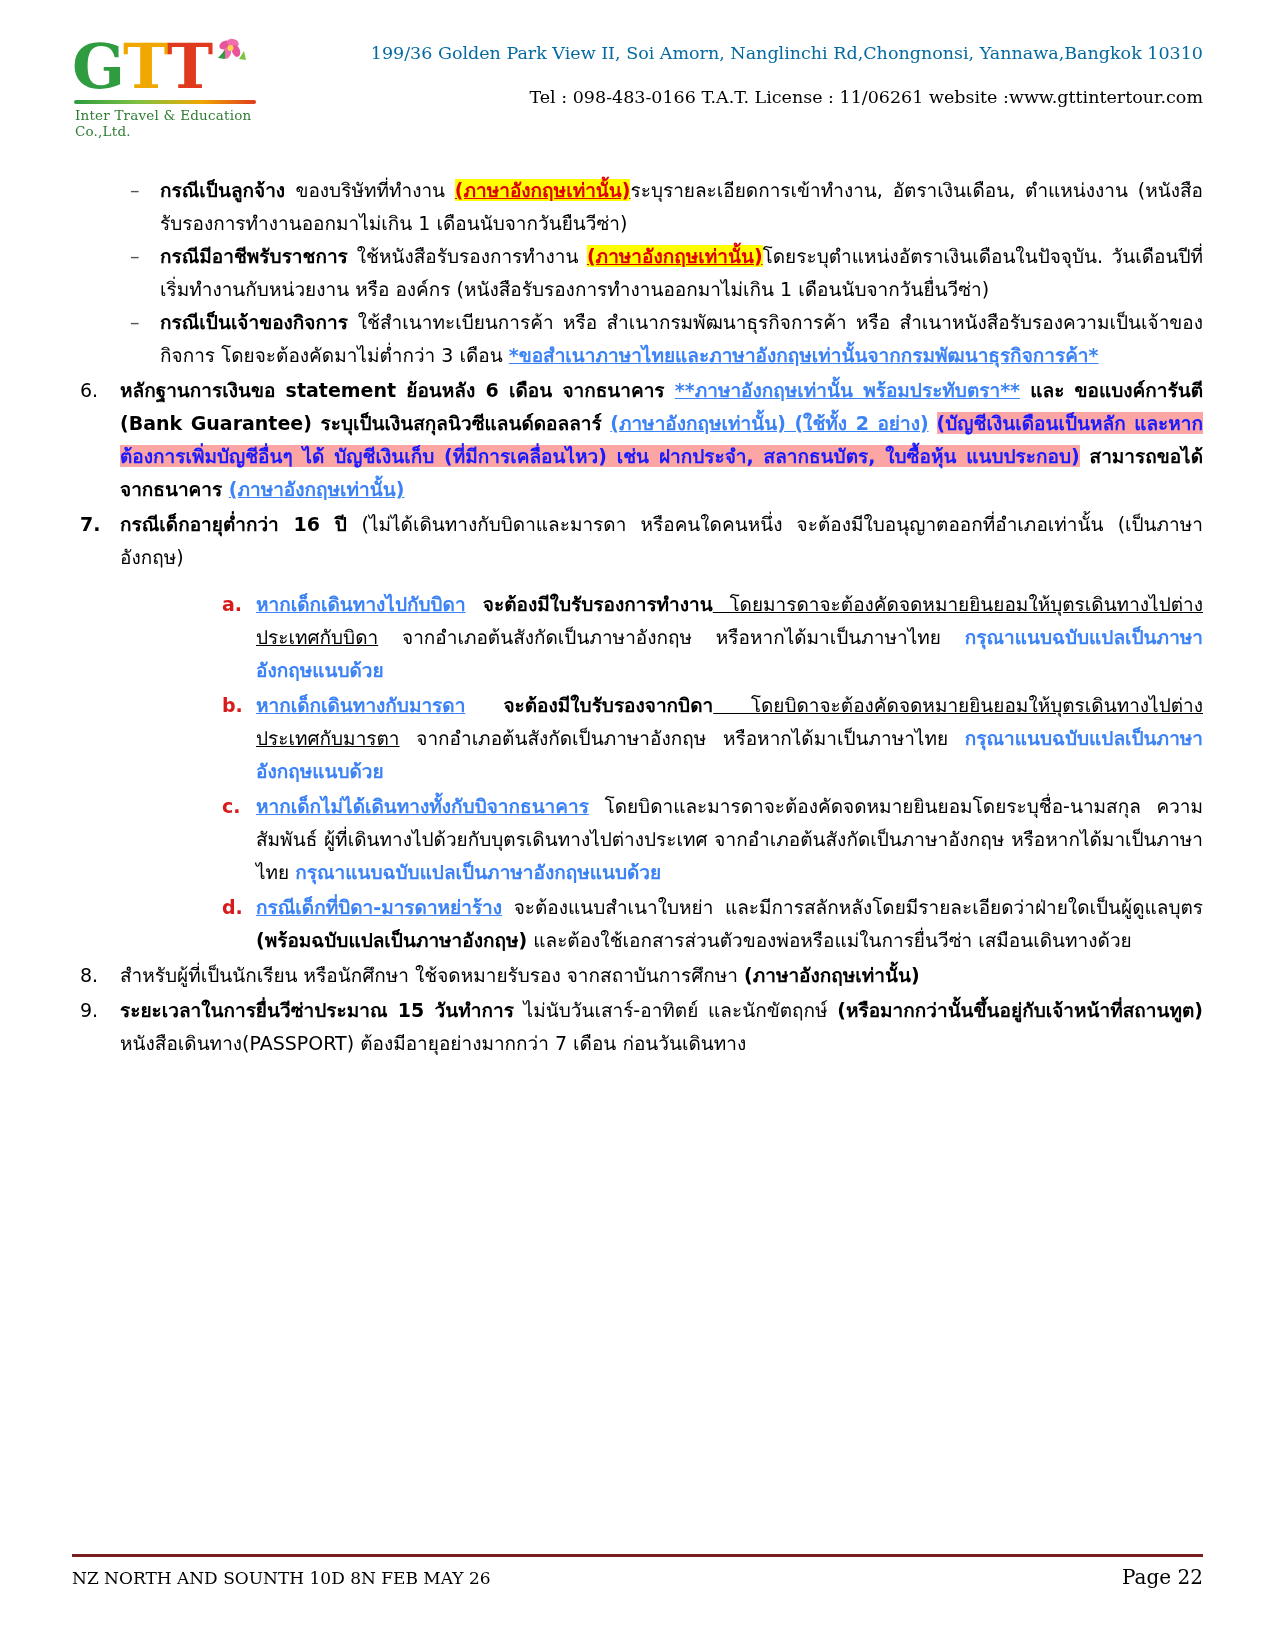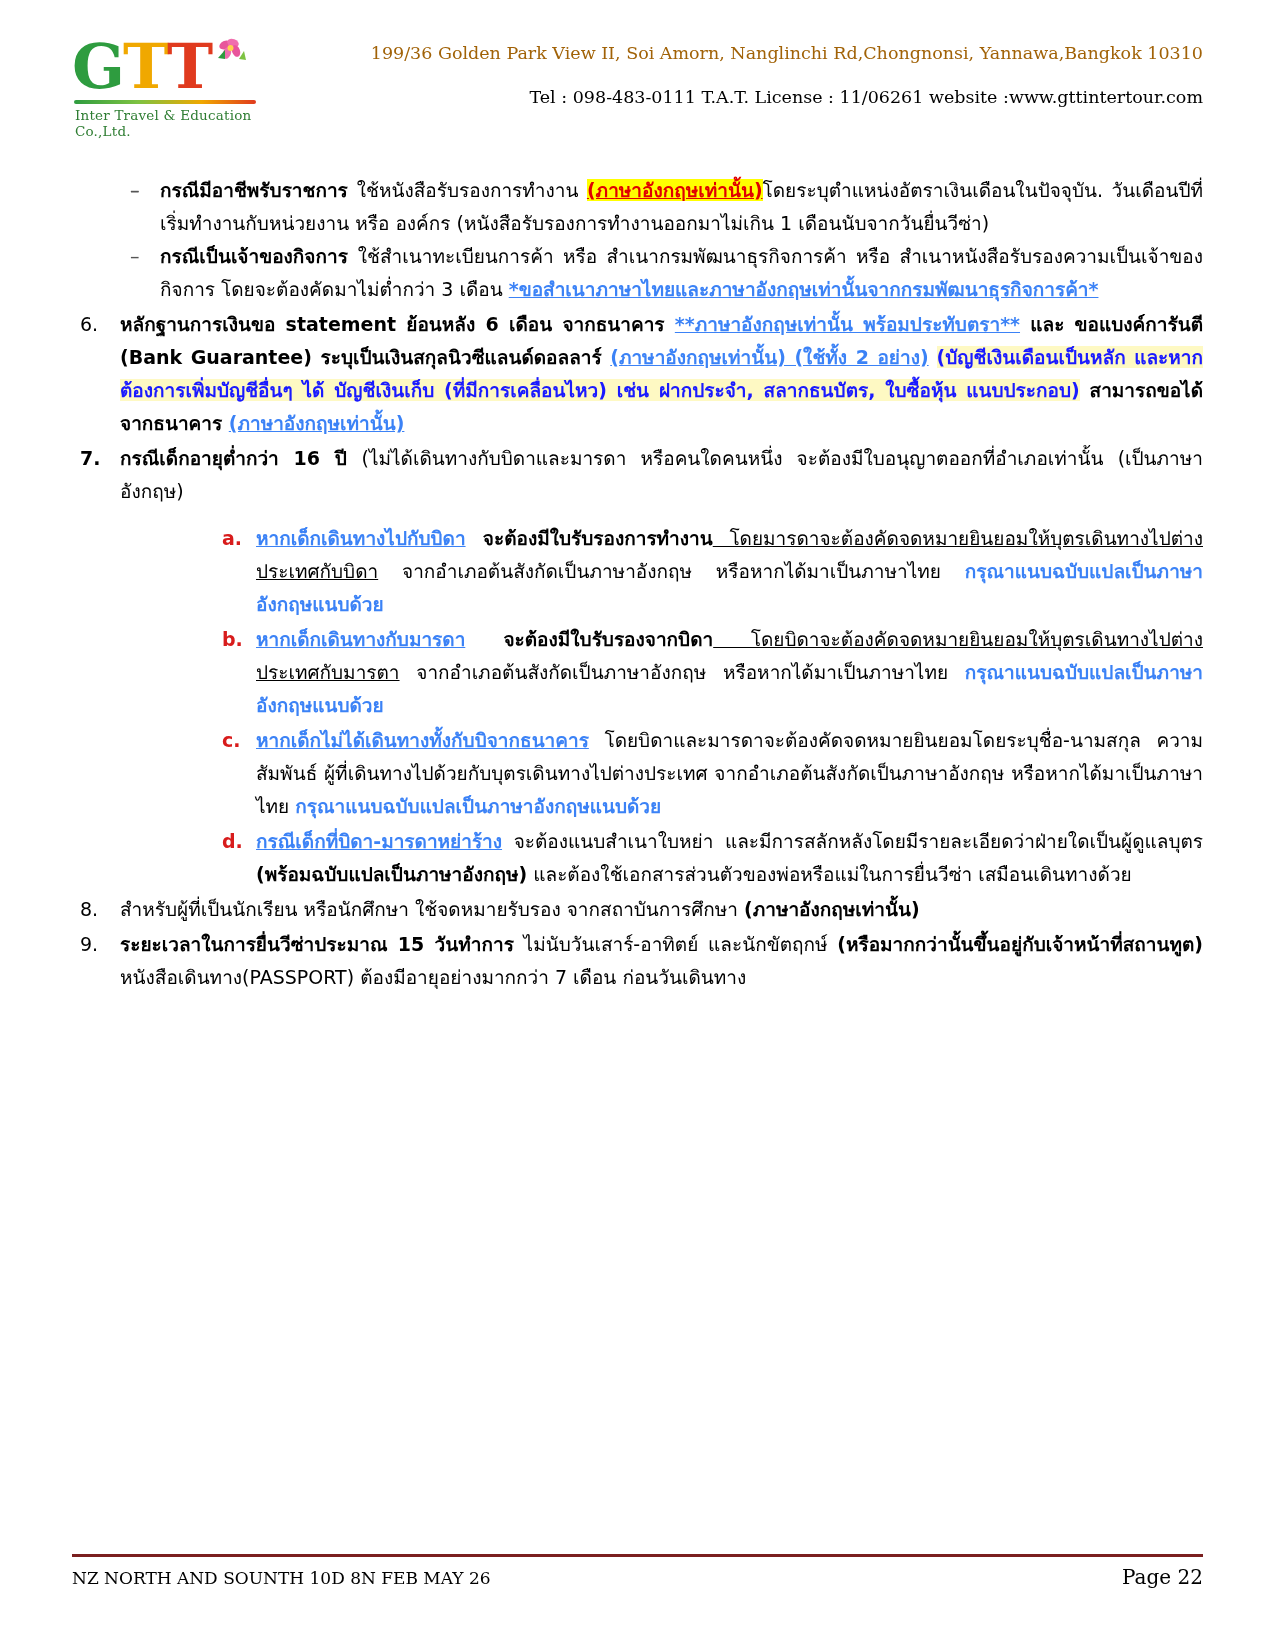--- a/index.html
+++ b/index.html
@@ -75,21 +75,21 @@
   }
   .header-text {
     flex: 1;
     padding-top: 12px;
     text-align: right;
     font-family: "DejaVu Serif", "Liberation Serif", serif;
   }
   .header-line1 {
     font-size: 17.5px;
     line-height: 26px;
-    color: #a16207;
+    color: #0369a1;
   }
   .header-line2 {
     font-size: 17.5px;
     line-height: 26px;
     margin-top: 18px;
     color: #000;
   }
 
   
   .content {
@@ -146,21 +146,21 @@
     left: 102px;
     top: 0;
     font-weight: bold;
     color: #d81c1c;
     font-size: 19px;
   }
 
   b, .b { font-weight: bold; }
   .redb { color: #3b82f6; font-weight: bold; }
   .u { text-decoration: underline; }
-  .hl-yellow { background: #fef9c3; }
+  .hl-yellow { background: #fca5a5; }
   .hl-yellow-red { background: #ffff00; color: #e00000; font-weight: bold; }
   .blueb { color: #1a1aff; font-weight: bold; }
   .justify { text-align: justify; text-justify: inter-word; }
 
   
   .footer {
     position: absolute;
     left: 72px;
     right: 72px;
     bottom: 61px;
@@ -203,29 +203,30 @@
               <path d="M26 23 L31 15 L33 24 Z" fill="#7dc242"></path>
             </g>
           </svg>
         </span>
       </div>
       <div class="logo-underline"></div>
       <div class="logo-sub">Inter Travel &amp; Education Co.,Ltd.</div>
     </div>
     <div class="header-text">
       <div class="header-line1">199/36 Golden Park View II, Soi Amorn, Nanglinchi Rd,Chongnonsi, Yannawa,Bangkok 10310</div>
-      <div class="header-line2">Tel : 098-483-0111 T.A.T. License : 11/06261 website :www.gttintertour.com</div>
+      <div class="header-line2">Tel : 098-483-0166 T.A.T. License : 11/06261 website :www.gttintertour.com</div>
     </div>
   </div>
 
   <div class="content">
 
     <ul class="dash-list">
       <li class="dash-item justify">
         <span class="dash">–</span>
+        <span><span class="b">กรณีเป็นลูกจ้าง </span><span>ของบริษัทที่ทำงาน </span><span class="hl-yellow-red u">(ภาษาอังกฤษเท่านั้น)</span><span>ระบุรายละเอียดการเข้าทำงาน, อัตราเงินเดือน, ตำแหน่งงาน (หนังสือรับรองการทำงานออกมาไม่เกิน 1 เดือนนับจากวันยืนวีซ่า)</span></span>
       </li>
       <li class="dash-item justify">
         <span class="dash">–</span>
         <span><span class="b">กรณีมีอาชีพรับราชการ </span><span>ใช้หนังสือรับรองการทำงาน </span><span class="hl-yellow-red u">(ภาษาอังกฤษเท่านั้น)</span><span>โดยระบุตำแหน่งอัตราเงินเดือนในปัจจุบัน. วันเดือนปีที่เริ่มทำงานกับหน่วยงาน หรือ องค์กร (หนังสือรับรองการทำงานออกมาไม่เกิน 1 เดือนนับจากวันยื่นวีซ่า)</span></span>
       </li>
       <li class="dash-item justify">
         <span class="dash">–</span>
         <span><span class="b">กรณีเป็นเจ้าของกิจการ </span><span>ใช้สำเนาทะเบียนการค้า หรือ สำเนากรมพัฒนาธุรกิจการค้า หรือ สำเนาหนังสือรับรองความเป็นเจ้าของกิจการ โดยจะต้องคัดมาไม่ต่ำกว่า 3 เดือน </span><span class="redb u">*ขอสำเนาภาษาไทยและภาษาอังกฤษเท่านั้นจากกรมพัฒนาธุรกิจการค้า*</span></span>
       </li>
     </ul>

